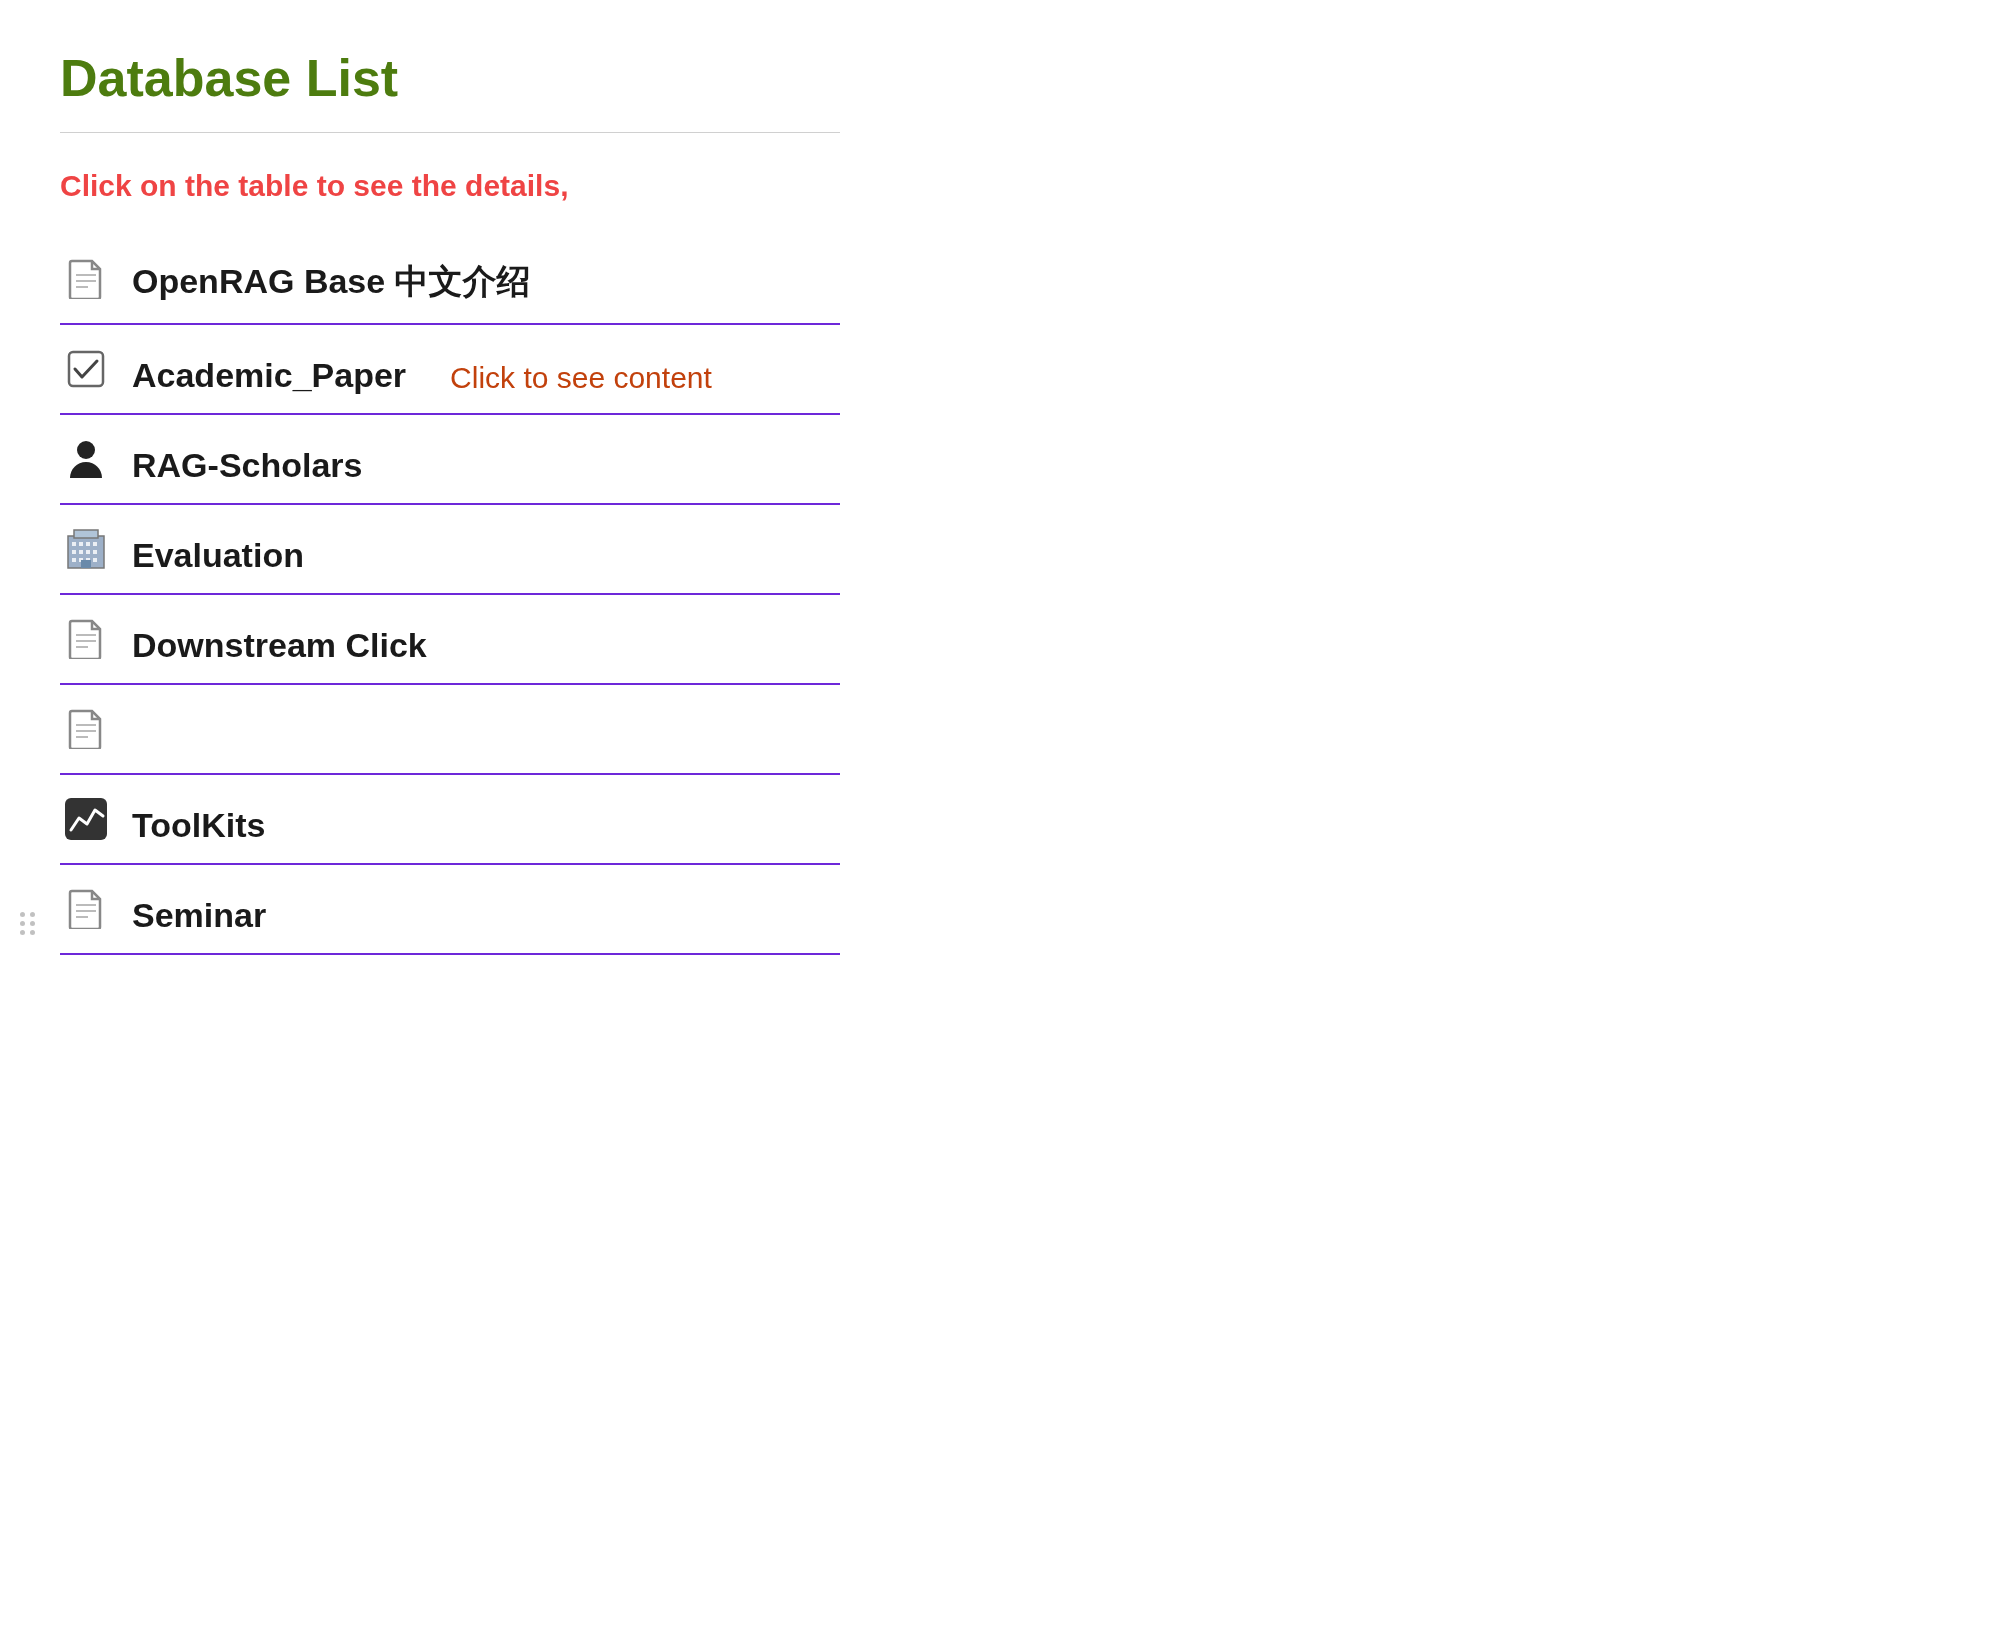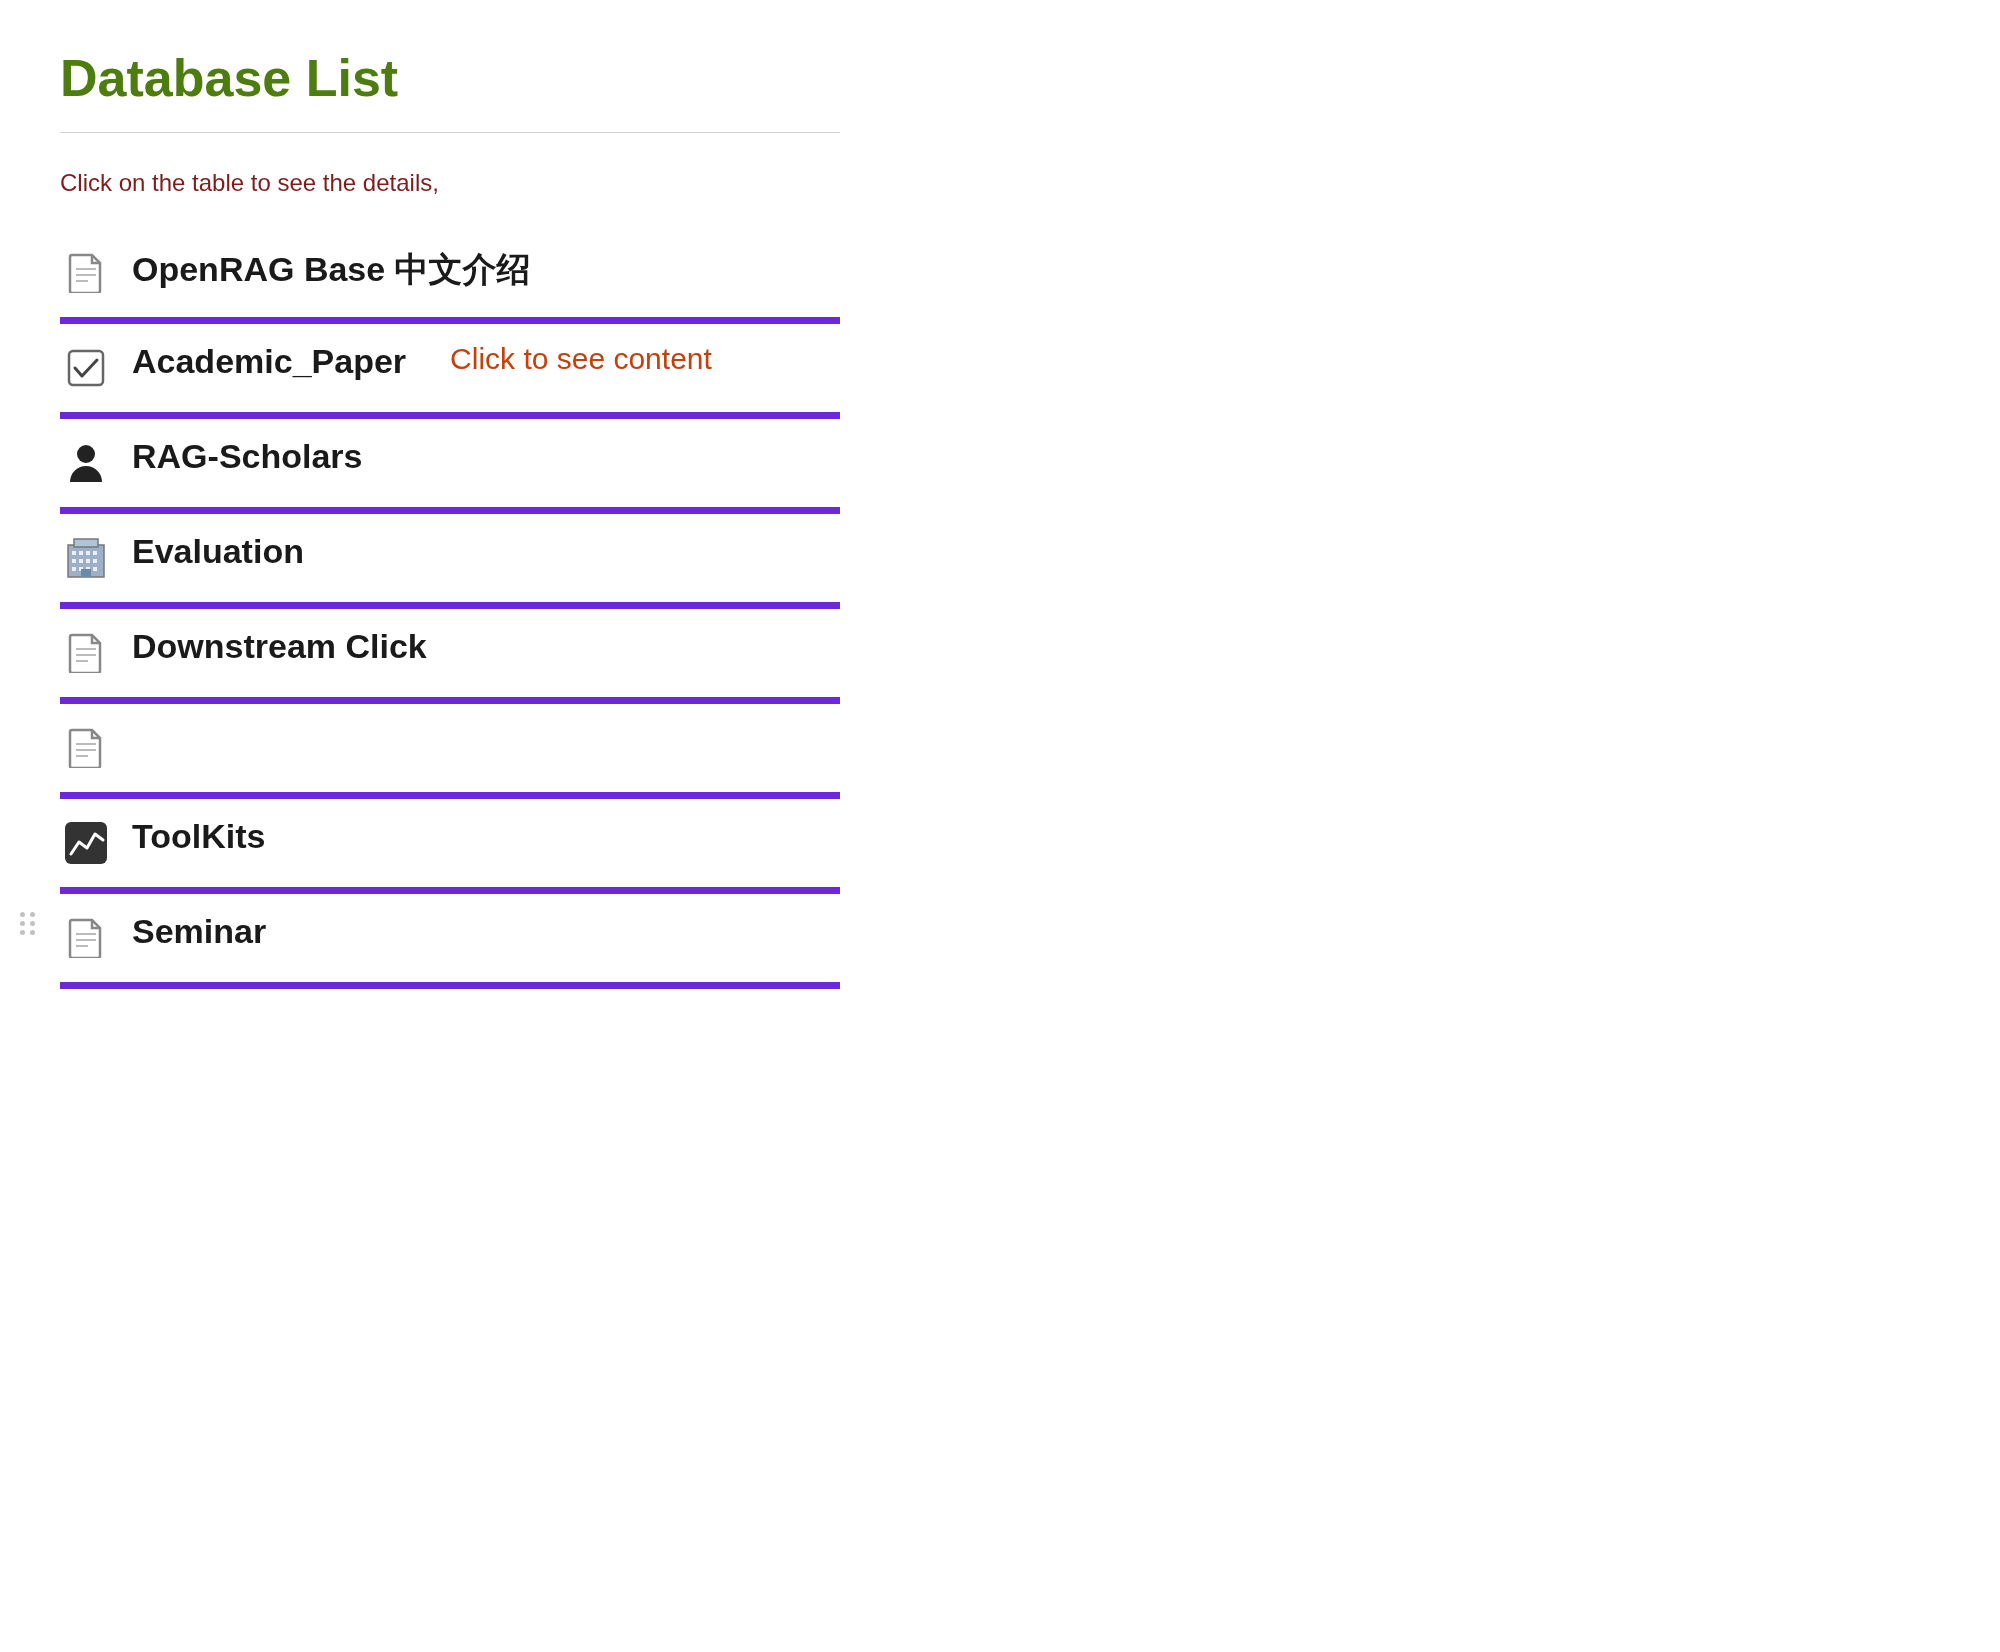--- a/index.html
+++ b/index.html
@@ -22,38 +22,39 @@
       margin-bottom: 24px;
     }
 
     .divider {
       border: none;
       border-top: 1px solid #d0d0d0;
       margin-bottom: 36px;
     }
 
     .subtitle {
-      font-size: 24px;
-      color: #7f1d1d;
+      font-size: 30px;
+      color: #ef4444;
       margin-bottom: 32px;
+      font-weight: bold;
     }
 
     .db-list {
       list-style: none;
       display: flex;
       flex-direction: column;
       gap: 0;
     }
 
     .db-item {
       display: flex;
-      align-items: flex-start;
+      align-items: flex-end;
       gap: 20px;
       padding: 18px 0;
-      border-bottom: 7px solid #6d28d9;
+      border-bottom: 2px solid #6d28d9;
       cursor: pointer;
       position: relative;
     }
 
     .db-item-icon {
       width: 52px;
       height: 52px;
       display: flex;
       align-items: center;
       justify-content: center;

